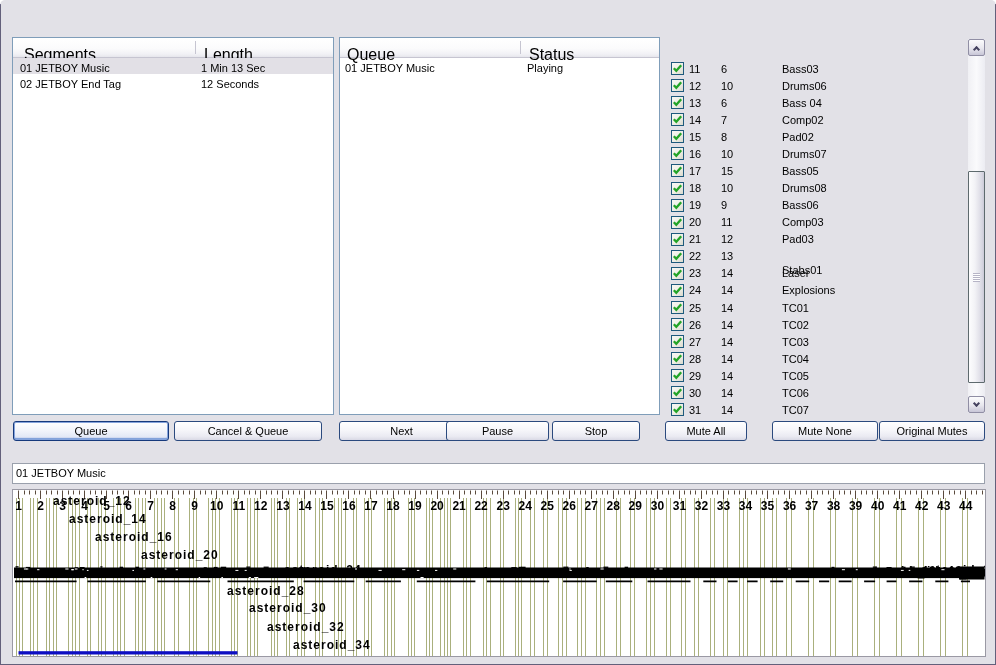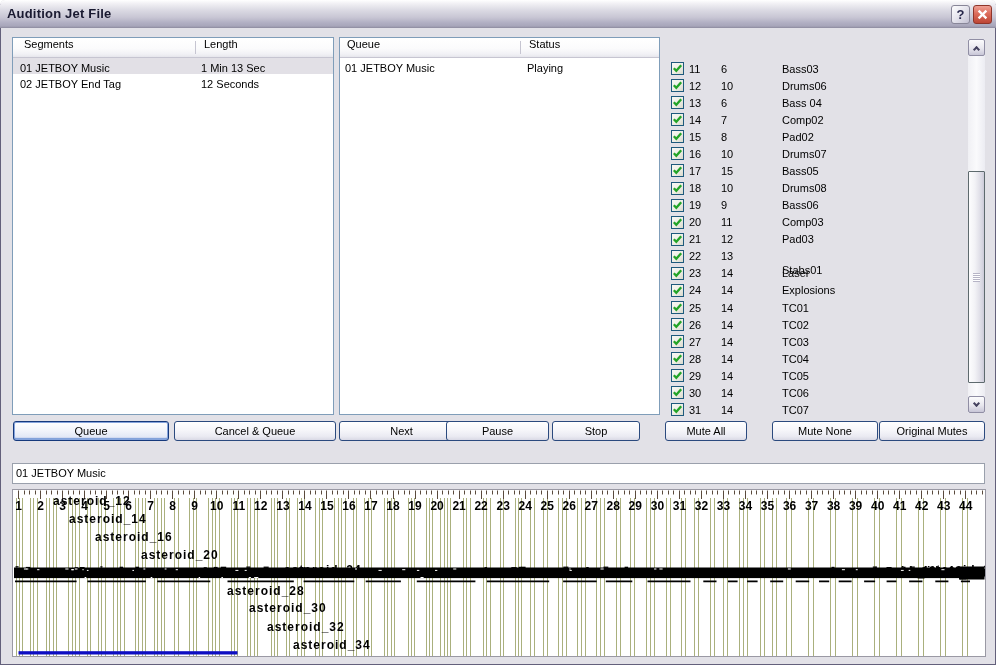--- a/index.html
+++ b/index.html
@@ -8,21 +8,21 @@
 #title{position:absolute;left:0;top:0;width:996px;height:28px;border-radius:5px 5px 0 0;
  background:linear-gradient(#ffffff 0%,#f2f1f5 12%,#dcdbe4 35%,#c8c6d4 62%,#b0aec2 82%,#a8a6ba 93%,#8c8a9e 100%);}
 #title .tx{position:absolute;left:7px;top:6px;font-size:13px;font-weight:bold;color:#191930;letter-spacing:0.2px}
 .capbtn{position:absolute;top:5px;width:19px;height:19px;border-radius:3px;border:1px solid #888698;
  background:linear-gradient(135deg,#fdfdfe 0%,#e8e7ef 45%,#c3c1d3 100%);
  font-size:13px;font-weight:bold;color:#26264a;text-align:center;line-height:17px}
 #xbtn{left:973px;background:linear-gradient(#efa095 0%,#dc6d5c 45%,#bd4534 100%);border-color:#8e352a}
 #xbtn svg{position:absolute;left:0;top:0}
 .panel{position:absolute;background:#fff;border:1px solid #7f9db9}
 .hdr{position:absolute;left:0;top:0;right:0;height:20px;background:linear-gradient(#ffffff 0%,#fbfbfc 55%,#f1f1f5 85%,#e6e6ec 100%);border-bottom:1px solid #c6c5d1}
-.htx{position:absolute;top:0;font-size:11px;color:#000}
+.htx{position:absolute;top:8px;font-size:16px;color:#000}
 .htick{position:absolute;top:3px;height:13px;width:1px;background:#c6c5d1}
 .t{position:absolute;font-size:11px;color:#000;white-space:nowrap}
 .selrow{position:absolute;background:#e2e0e6}
 .cb{position:absolute;width:13px;height:13px;border:1px solid #1e5a7d;background:linear-gradient(135deg,#f8f8f4 0%,#eeeee6 55%,#d9d9cd 100%);}
 .cb svg{position:absolute;left:0px;top:0px}
 .btn{position:absolute;top:421px;height:20px;border:1px solid #2b4a7e;border-radius:3px;
  background:linear-gradient(#ffffff 0%,#f6f6fa 45%,#eaeaf2 80%,#d9d9e5 100%);
  font-size:11px;color:#000;text-align:center;line-height:18px}
 .btn.dflt{border-color:#16397c;box-shadow:inset 0 0 0 1px #86a4dc, inset 0 -2px 1px #7b9cd8;
  background:linear-gradient(#ffffff 0%,#f3f5fb 45%,#e4e9f6 80%,#ccd6ee 100%)}
@@ -39,29 +39,20 @@
 #field{position:absolute;left:12px;top:463px;width:973px;height:21px;background:#fff;border:1px solid #9aa0ac;
  font-size:11px;line-height:19px;padding-left:3px}
 #tl{position:absolute;left:12px;top:489px;width:974px;height:168px;background:#fff;border:1px solid #9a99a4}
 .bn{font:bold 12px "Liberation Sans",sans-serif;fill:#000}
 .al{font:bold 12px "Liberation Sans",sans-serif;fill:#000;letter-spacing:1px}
 </style></head><body>
 <div id="win">
  <div class="edge" style="left:0;top:4px;width:1px;height:661px"></div>
  <div class="edge" style="left:995px;top:4px;width:1px;height:661px"></div>
  <div class="edge" style="left:0;top:664px;width:996px;height:1px"></div>
- <div id="title">
-      <span class="tx">Audition Jet File</span>
-  <div class="capbtn" style="left:951px">?</div>
-  <div class="capbtn" id="xbtn">
-        <svg width="17" height="17" viewBox="0 0 17 17">
-          <path d="M4.6 4.6 L12.4 12.4 M12.4 4.6 L4.6 12.4" stroke="#fff" stroke-width="2.3"></path>
-        </svg>
-      </div>
- </div>
 
  <div class="panel" style="left:12px;top:37px;width:322px;height:378px">
   <div class="hdr">
         <span class="htx" style="left:11px">Segments</span>
         <span class="htx" style="left:191px">Length</span>
    <div class="htick" style="left:182px"></div>
       </div>
  </div>
  <div class="selrow" style="left:13px;top:58px;width:320px;height:16px"></div>
  <div class="t" style="left:20px;top:62px">01 JETBOY Music</div>
@@ -254,21 +245,21 @@
       </div>
   <div id="thumb">
         <div id="grip"></div>
       </div>
   <div class="sbtn" id="sbdn" style="top:357px">
         <i></i>
       </div>
  </div>
 
 <div class="btn dflt" style="left:13px;width:156px">Queue</div>
-<div class="btn" style="left:174px;width:162px">Cancel &amp; Queue</div>
+<div class="btn" style="left:174px;width:148px">Cancel &amp; Queue</div>
 <div class="btn" style="left:339px;width:125px">Next</div>
 <div class="btn" style="left:446px;width:103px">Pause</div>
 <div class="btn" style="left:552px;width:88px">Stop</div>
 <div class="btn" style="left:665px;width:82px">Mute All</div>
 <div class="btn" style="left:772px;width:106px">Mute None</div>
 <div class="btn" style="left:879px;width:106px">Original Mutes</div>
 
  <div id="field">01 JETBOY Music</div>
  <div id="tl">
       <svg width="972" height="167" style="position:absolute;left:0;top:0">

